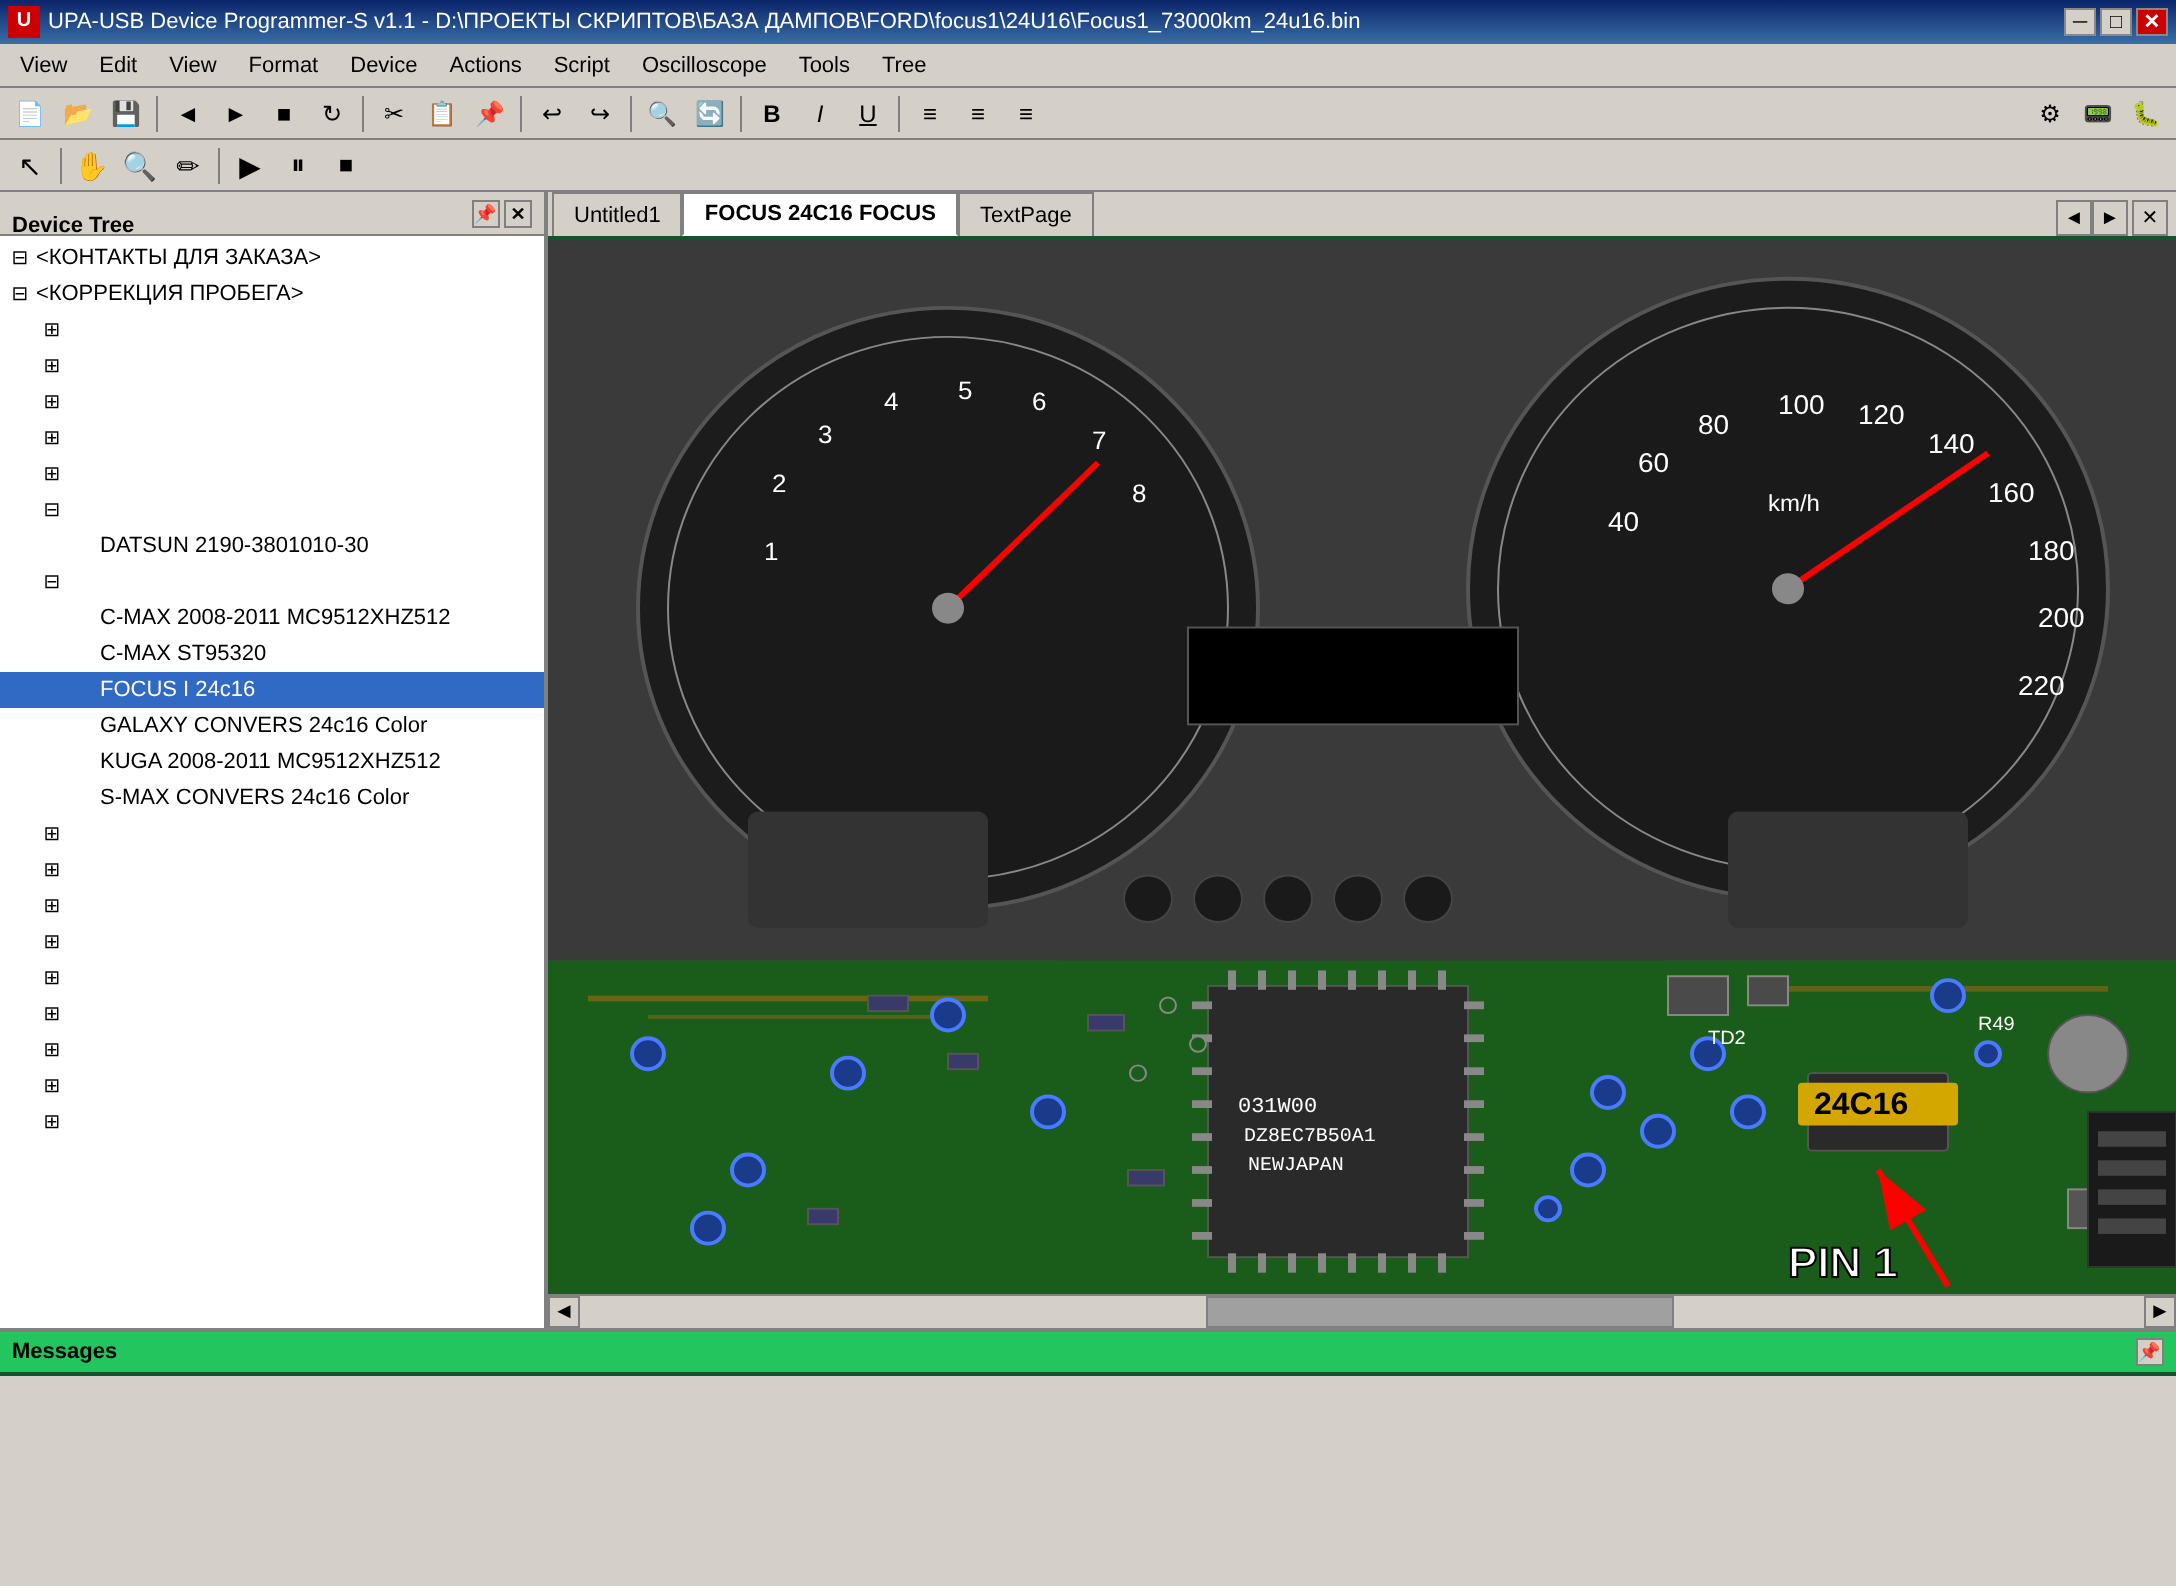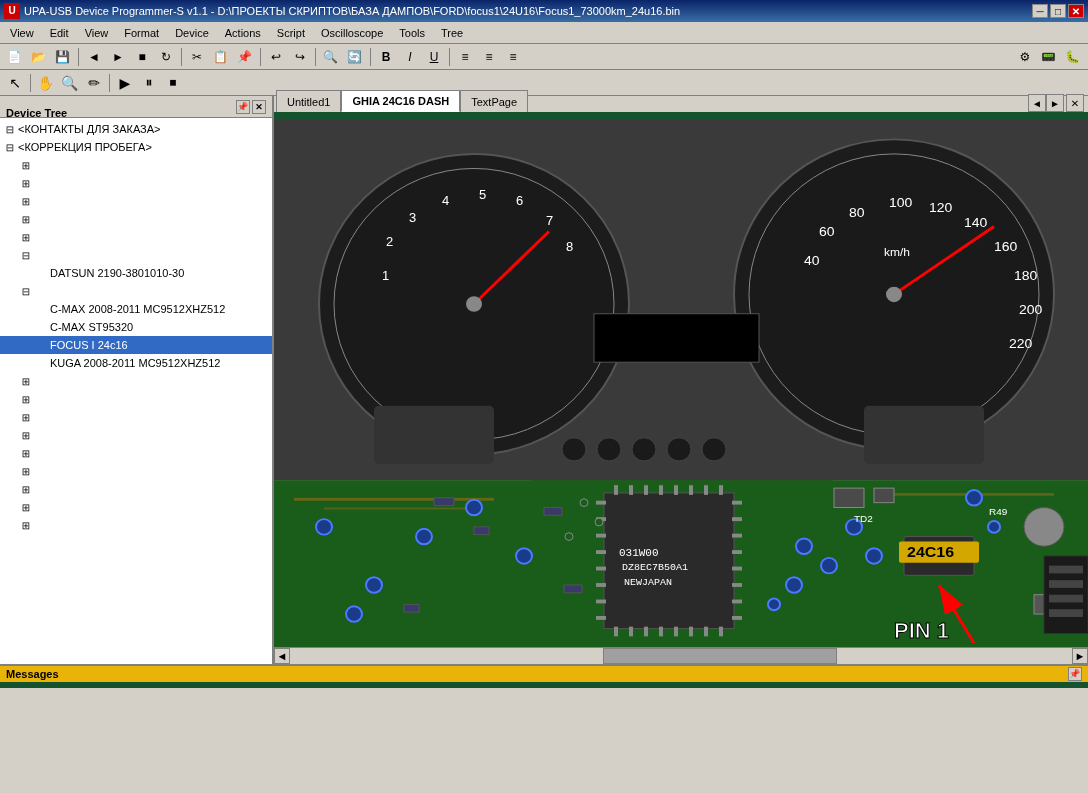--- a/index.html
+++ b/index.html
@@ -133,21 +133,21 @@
       background: #d4d0c8;
     }
 
     
     #tab-bar {
       display: flex;
       align-items: flex-end;
       background: #d4d0c8;
       padding-left: 2px;
       padding-top: 2px;
-      border-bottom: 8px solid #14532d;
+      border-bottom: 2px solid #14532d;
       height: 24px;
     }
     .tab {
       padding: 2px 10px;
       border: 1px solid #808080;
       border-bottom: none;
       background: #d4d0c8;
       cursor: pointer;
       font-size: 11px;
       height: 22px;
@@ -176,24 +176,24 @@
 
     
     #messages-panel {
       background: #d4d0c8;
       border-top: 2px solid #808080;
       height: 26px;
       display: flex;
       flex-direction: column;
     }
     #messages-header {
-      background: #eab308;
+      background: #22c55e;
       padding: 3px 6px;
       font-weight: bold;
-      border-bottom: 6px solid #14532d;
+      border-bottom: 2px solid #14532d;
       height: 22px;
       display: flex;
       align-items: center;
       justify-content: center;
     }
 
     
     ::-webkit-scrollbar { width: 16px; height: 16px; }
     ::-webkit-scrollbar-track { background: #d4d0c8; }
     ::-webkit-scrollbar-thumb { background: #a0a0a0; border: 1px solid #808080; }
@@ -360,21 +360,31 @@
       <span class="tree-label">C-MAX ST95320</span>
     </div>
         <div class="tree-item selected">
       <span style="width:34px;display:inline-block;"></span>
       <span class="tree-toggle" style="font-size:10px;width:16px;text-align:center;"></span>
       <span class="tree-label">FOCUS I 24c16</span>
     </div>
         <div class="tree-item">
       <span style="width:34px;display:inline-block;"></span>
       <span class="tree-toggle" style="font-size:10px;width:16px;text-align:center;"></span>
+      <span class="tree-label">GALAXY CONVERS 24c16 Color</span>
+    </div>
+        <div class="tree-item">
+      <span style="width:34px;display:inline-block;"></span>
+      <span class="tree-toggle" style="font-size:10px;width:16px;text-align:center;"></span>
       <span class="tree-label">KUGA 2008-2011 MC9512XHZ512</span>
+    </div>
+        <div class="tree-item">
+      <span style="width:34px;display:inline-block;"></span>
+      <span class="tree-toggle" style="font-size:10px;width:16px;text-align:center;"></span>
+      <span class="tree-label">S-MAX CONVERS 24c16 Color</span>
     </div>
         <div class="tree-item">
       <span style="width:18px;display:inline-block;"></span>
       <span class="tree-toggle" style="font-size:10px;width:16px;text-align:center;">⊞</span>
       <span class="tree-label"><great wall=""></great></span>
     </div>
         <div class="tree-item">
       <span style="width:18px;display:inline-block;"></span>
       <span class="tree-toggle" style="font-size:10px;width:16px;text-align:center;">⊞</span>
       <span class="tree-label"><huundai></huundai></span>
@@ -414,21 +424,21 @@
       <span class="tree-toggle" style="font-size:10px;width:16px;text-align:center;">⊞</span>
       <span class="tree-label"><mitsubishi></mitsubishi></span>
     </div>
       </div>
   </div>
 
   <div id="content-area">
 
     <div id="tab-bar">
       <div class="tab">Untitled1</div>
-      <div class="tab active" style="background:white; font-weight:bold;">GHIA 24C16 DASH</div>
+      <div class="tab active" style="background:white; font-weight:bold;">FOCUS 24C16 FOCUS</div>
       <div class="tab">TextPage</div>
       <div class="tab-controls" style="margin-left:auto; display:flex; align-items:center; border:none; padding-right:4px;">
         <div class="tab-nav-btn">◄</div>
         <div class="tab-nav-btn">►</div>
         <div class="tab-nav-btn" style="margin-left:2px;">✕</div>
       </div>
     </div>
 
     <div id="content-view">
       <svg width="100%" height="100%" viewBox="0 0 814 544" preserveAspectRatio="none">

